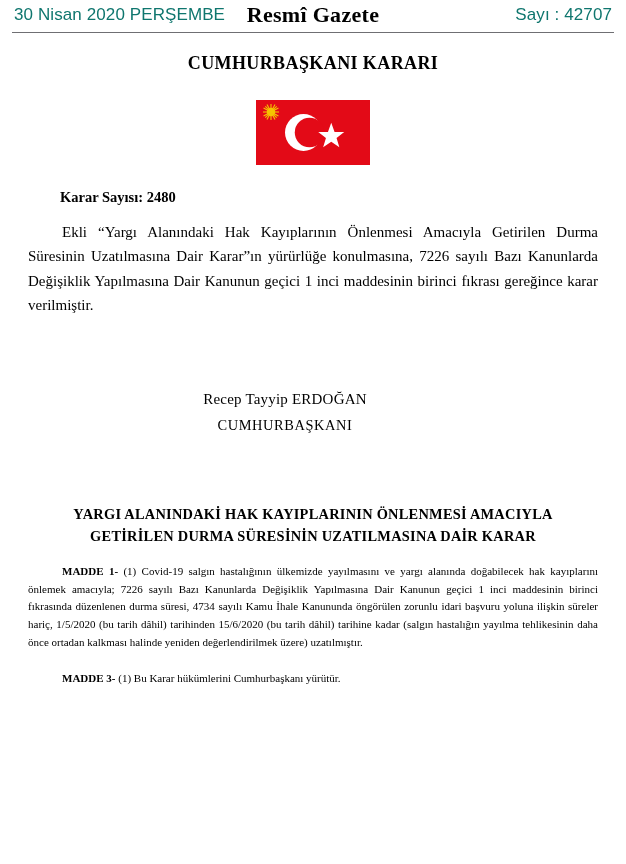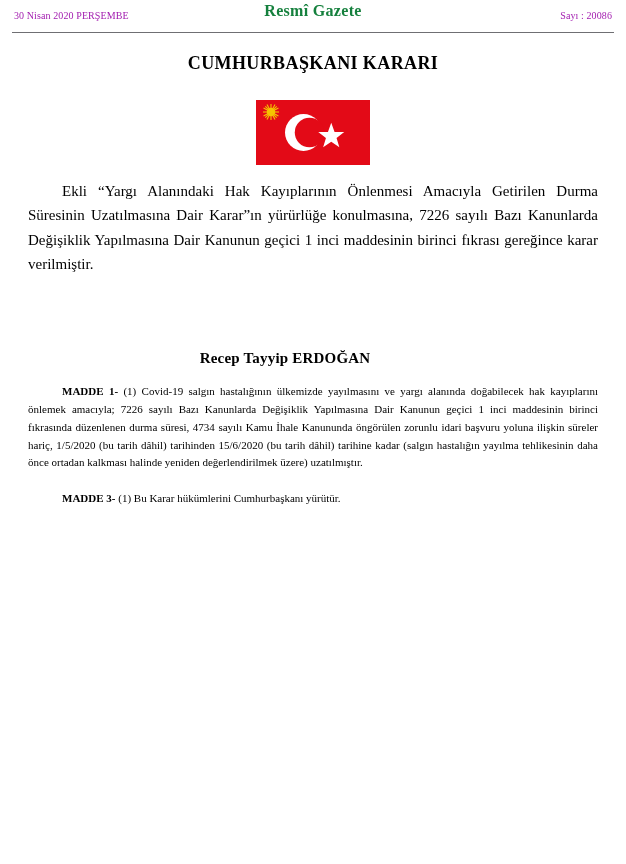--- a/index.html
+++ b/index.html
@@ -28,38 +28,38 @@
   .masthead {
     position: relative;
     height: 30px;
     padding: 0 14px;
     display: flex;
     align-items: center;
     justify-content: space-between;
   }
   .masthead-date,
   .masthead-issue {
-    font-family: Liberation Serif, serif;
-    font-size: 10px;
-    color: #a21caf;
+    font-family: Liberation Sans, sans-serif;
+    font-size: 17px;
+    color: #0f766e;
     letter-spacing: 0.1px;
     white-space: nowrap;
   }
   .masthead-date { flex: 0 0 auto; }
   .masthead-issue { flex: 0 0 auto; }
   .masthead-title {
     position: absolute;
     left: 0;
     right: 0;
     top: 2px;
     text-align: center;
     font-family: "Liberation Serif", "DejaVu Serif", serif;
     font-weight: bold;
-    font-size: 16px;
-    color: #15803d;
+    font-size: 22px;
+    color: #000000;
     letter-spacing: 0.3px;
     pointer-events: none;
   }
   .masthead-rule {
     margin: 2px 12px 0 12px;
     height: 1px;
     background: #6f6f73;
   }
 
   
@@ -105,21 +105,21 @@
     text-align: center;
     font-size: 14.6px;
   }
 
   .signature {
     margin-top: 74px;
     margin-right: 56px;
     text-align: center;
   }
   .sign-name {
-    font-weight: bold;
+    font-weight: normal;
     font-size: 15px;
     letter-spacing: 0.2px;
   }
   .sign-role {
     margin-top: 9px;
     font-size: 14.4px;
     letter-spacing: 0.6px;
   }
 
   
@@ -143,21 +143,21 @@
   .article-label { font-weight: bold; }
 </style>
 </head>
 <body>
 
 <div class="page">
 
   <div class="masthead">
     <div class="masthead-date">30 Nisan 2020 PERŞEMBE</div>
     <div class="masthead-title">Resmî Gazete</div>
-    <div class="masthead-issue">Sayı : 20086</div>
+    <div class="masthead-issue">Sayı : 42707</div>
   </div>
   <div class="masthead-rule"></div>
 
   <div class="decree-title">CUMHURBAŞKANI KARARI</div>
 
   <div class="flag-wrap">
     <svg class="flag" viewBox="0 0 228 130">
       <rect x="0" y="0" width="228" height="130" fill="#e30a17"></rect>
 
       <g>
@@ -174,28 +174,34 @@
         <circle cx="30" cy="24" r="8.5" fill="#f5c400"></circle>
       </g>
 
       <circle cx="95" cy="65" r="37" fill="#ffffff"></circle>
       <circle cx="107" cy="65" r="29.5" fill="#e30a17"></circle>
 
       <polygon fill="#ffffff" points="150.5,45.5 157.1,63.8 176.5,64.2 161.1,76.1 166.7,94.7 150.5,83.4 134.3,94.7 139.9,76.1 124.5,64.2 143.9,63.8"></polygon>
     </svg>
   </div>
 
+  <div class="karar-no">Karar Sayısı: 2480</div>
 
   <div class="body-block indent">Ekli “Yargı Alanındaki Hak Kayıplarının Önlenmesi Amacıyla Getirilen Durma Süresinin Uzatılmasına Dair Karar”ın yürürlüğe konulmasına, 7226 sayılı Bazı Kanunlarda Değişiklik Yapılmasına Dair Kanunun geçici 1 inci maddesinin birinci fıkrası gereğince karar verilmiştir.</div>
 
 
   <div class="signature">
     <div class="sign-name">Recep Tayyip ERDOĞAN</div>
-  </div>
-
+    <div class="sign-role">CUMHURBAŞKANI</div>
+  </div>
+
+  <div class="reg-heading">
+    <div>YARGI ALANINDAKİ HAK KAYIPLARININ ÖNLENMESİ AMACIYLA</div>
+    <div>GETİRİLEN DURMA SÜRESİNİN UZATILMASINA DAİR KARAR</div>
+  </div>
 
   <div class="article">
     <span class="article-label">MADDE 1-</span><span> (1) Covid-19 salgın hastalığının ülkemizde yayılmasını ve yargı alanında doğabilecek hak kayıplarını önlemek amacıyla; 7226 sayılı Bazı Kanunlarda Değişiklik Yapılmasına Dair Kanunun geçici 1 inci maddesinin birinci fıkrasında düzenlenen durma süresi, 4734 sayılı Kamu İhale Kanununda öngörülen zorunlu idari başvuru yoluna ilişkin süreler hariç, 1/5/2020 (bu tarih dâhil) tarihinden 15/6/2020 (bu tarih dâhil) tarihine kadar (salgın hastalığın yayılma tehlikesinin daha önce ortadan kalkması halinde yeniden değerlendirilmek üzere) uzatılmıştır.</span>
   </div>
 
 
   <div class="article tight">
     <span class="article-label">MADDE 3-</span><span> (1) Bu Karar hükümlerini Cumhurbaşkanı yürütür.</span>
   </div>
 

